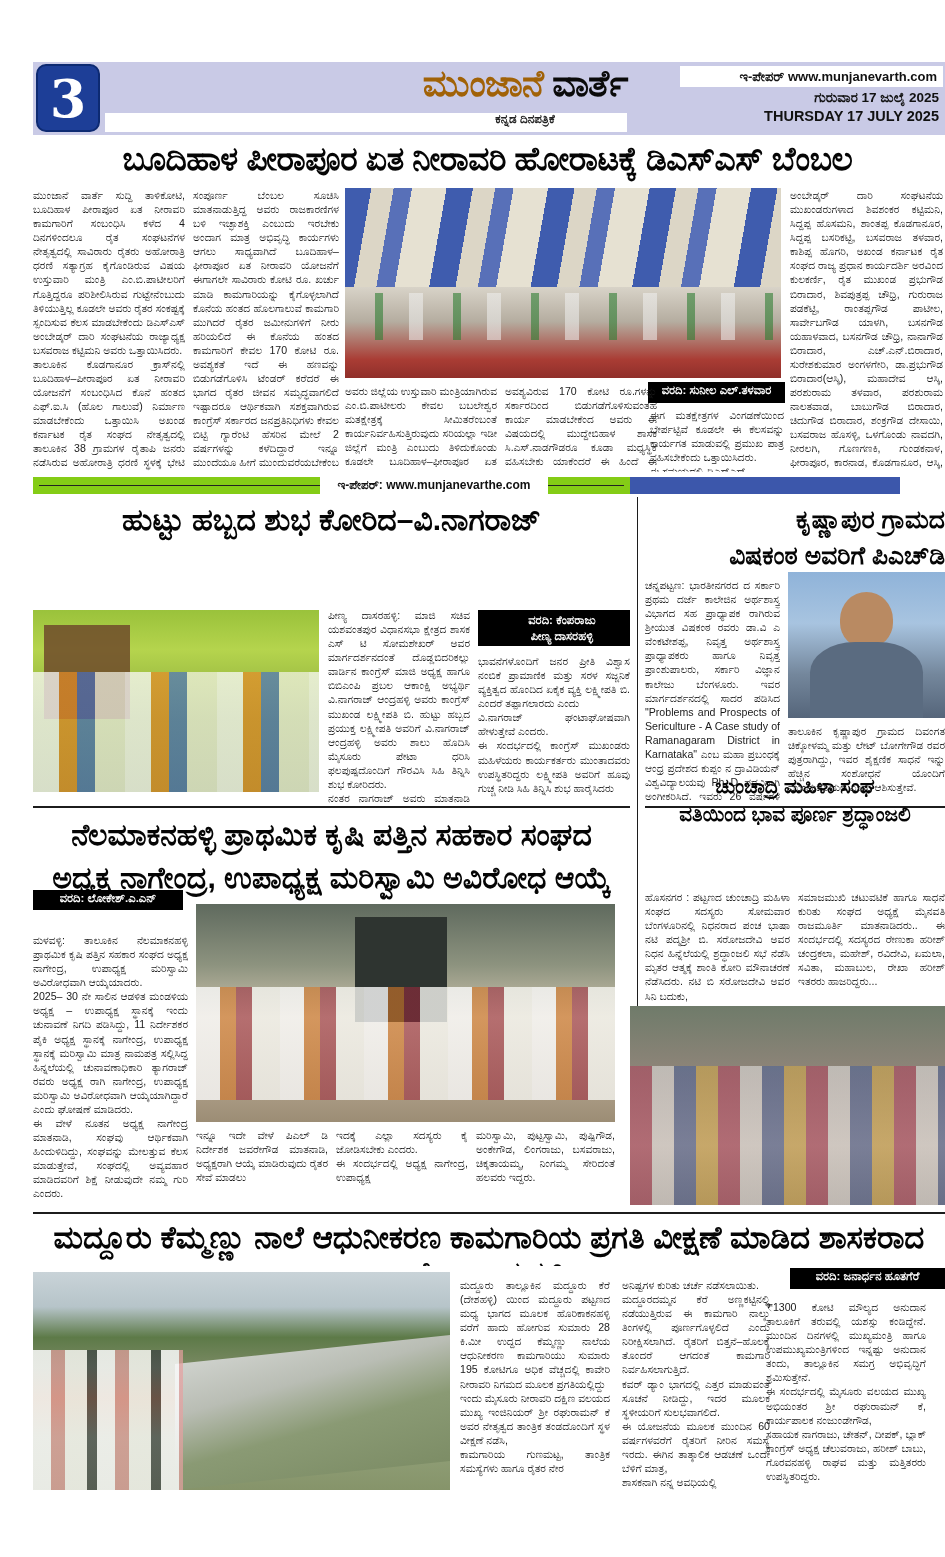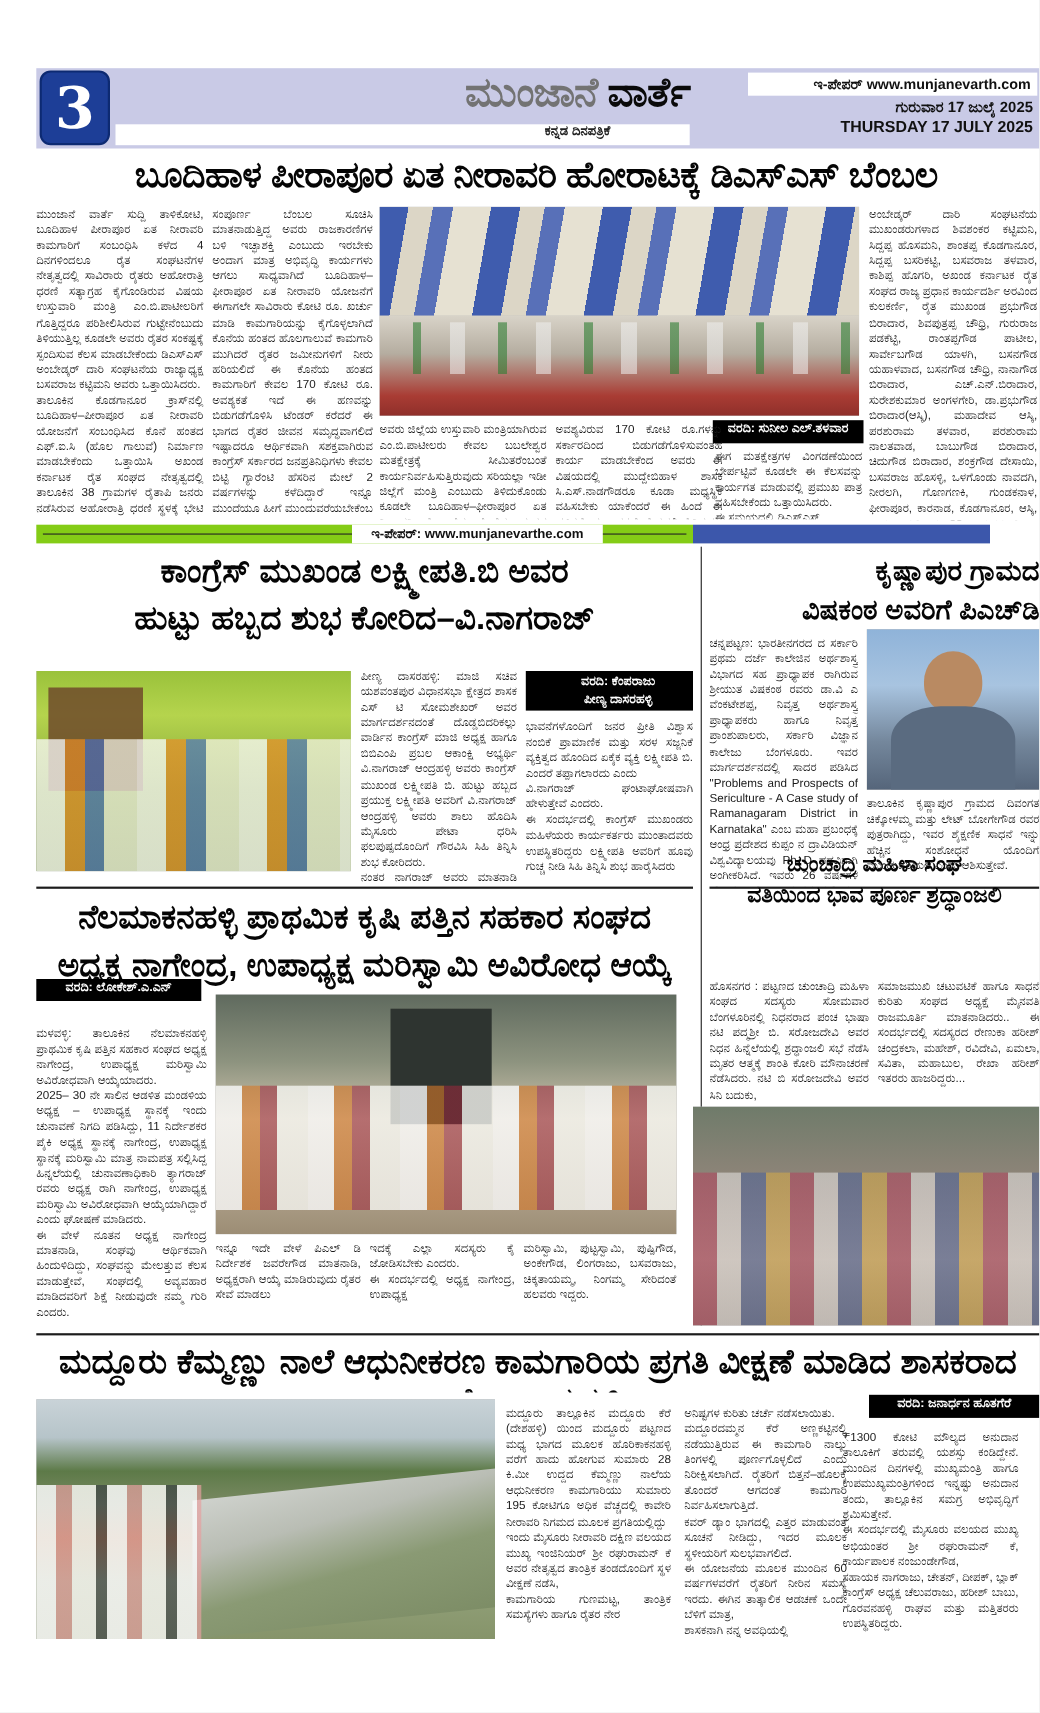--- a/index.html
+++ b/index.html
@@ -7,21 +7,21 @@
         font-family:"Liberation Sans",sans-serif;color:#111;overflow:hidden;}
   
   .hdr-band{position:absolute;left:33px;top:62px;width:912px;height:73px;background:#c9cae6;}
   .hdr-strip{position:absolute;left:105px;top:113px;width:522px;height:19px;background:#ffffff;}
   .pagenum{position:absolute;left:36px;top:64px;width:64px;height:68px;background:#1d3e97;
            border:2px solid #0d2a72;border-radius:10px;box-sizing:border-box;
            display:flex;align-items:center;justify-content:center;
            color:#fff;font-family:"DejaVu Serif",serif;font-weight:bold;font-size:52px;}
   .masthead{position:absolute;left:355px;top:64px;width:340px;text-align:center;z-index:3;
             font-weight:bold;font-size:37px;line-height:1.1;letter-spacing:-1px;}
-  .masthead .red{color:#737373;}
+  .masthead .red{color:#a16207;}
   .masthead .blk{color:#0a0a0a;}
   .masthead-sub{position:absolute;left:355px;top:112px;width:340px;text-align:center;
                 font-size:12px;font-weight:bold;color:#222;z-index:3;}
   .hdr-right{position:absolute;left:680px;top:66px;width:263px;text-align:right;z-index:3;}
   .hdr-epaper{background:#ffffff;font-weight:bold;font-size:13px;padding:3px 6px 2px 6px;}
   .hdr-date-kn{font-weight:bold;font-size:13.5px;margin-top:3px;padding-right:4px;}
   .hdr-date-en{font-weight:bold;font-size:14.5px;margin-top:2px;padding-right:4px;}
   
   .headline{position:absolute;font-weight:bold;color:#050505;overflow:hidden;}
   .h-main{left:30px;top:140px;width:915px;height:44px;font-size:33px;text-align:center;letter-spacing:-0.5px;}
@@ -116,21 +116,20 @@
 
   <div class="epaper-bar">
     <div class="line"></div>
     <div class="epaper-pill">ಇ-ಪೇಪರ್: www.munjanevarthe.com</div>
   </div>
   <div class="epaper-blue"></div>
 
   <div class="vrule" style="left:637px;top:497px;height:708px;"></div>
 
   <div class="headline h-2line" style="left:33px;top:499px;width:597px;height:96px;font-size:30px;">
-    <div>ಕಾಂಗ್ರೆಸ್ ಮುಖಂಡ ಲಕ್ಷ್ಮೀಪತಿ.ಬಿ ಅವರ</div>
     <div>ಹುಟ್ಟು ಹಬ್ಬದ ಶುಭ ಕೋರಿದ–ವಿ.ನಾಗರಾಜ್</div>
   </div>
 
   <div class="photo" style="left:33px;top:610px;width:286px;height:182px;">
     <div class="ph2-wall"></div>
     <div class="ph2-cab"></div>
     <div class="ph2-people"></div>
   </div>
 
   <div class="bodycol" style="left:328px;top:608px;width:142px;height:196px;">ಪೀಣ್ಯ ದಾಸರಹಳ್ಳಿ: ಮಾಜಿ ಸಚಿವ ಯಶವಂತಪುರ ವಿಧಾನಸಭಾ ಕ್ಷೇತ್ರದ ಶಾಸಕ ಎಸ್ ಟಿ ಸೋಮಶೇಖರ್ ಅವರ ಮಾರ್ಗದರ್ಶನದಂತೆ ದೊಡ್ಡಬಿದರಿಕಲ್ಲು ವಾರ್ಡಿನ ಕಾಂಗ್ರೆಸ್ ಮಾಜಿ ಅಧ್ಯಕ್ಷ ಹಾಗೂ ಬಿಬಿಎಂಪಿ ಪ್ರಬಲ ಆಕಾಂಕ್ಷಿ ಅಭ್ಯರ್ಥಿ ವಿ.ನಾಗರಾಜ್ ಆಂದ್ರಹಳ್ಳಿ ಅವರು ಕಾಂಗ್ರೆಸ್ ಮುಖಂಡ ಲಕ್ಷ್ಮೀಪತಿ ಬಿ. ಹುಟ್ಟು ಹಬ್ಬದ ಪ್ರಯುಕ್ತ ಲಕ್ಷ್ಮೀಪತಿ ಅವರಿಗೆ ವಿ.ನಾಗರಾಜ್ ಆಂದ್ರಹಳ್ಳಿ ಅವರು ಶಾಲು ಹೊದಿಸಿ ಮೈಸೂರು ಪೇಟಾ ಧರಿಸಿ ಫಲಪುಷ್ಪದೊಂದಿಗೆ ಗೌರವಿಸಿ ಸಿಹಿ ತಿನ್ನಿಸಿ ಶುಭ ಕೋರಿದರು.

